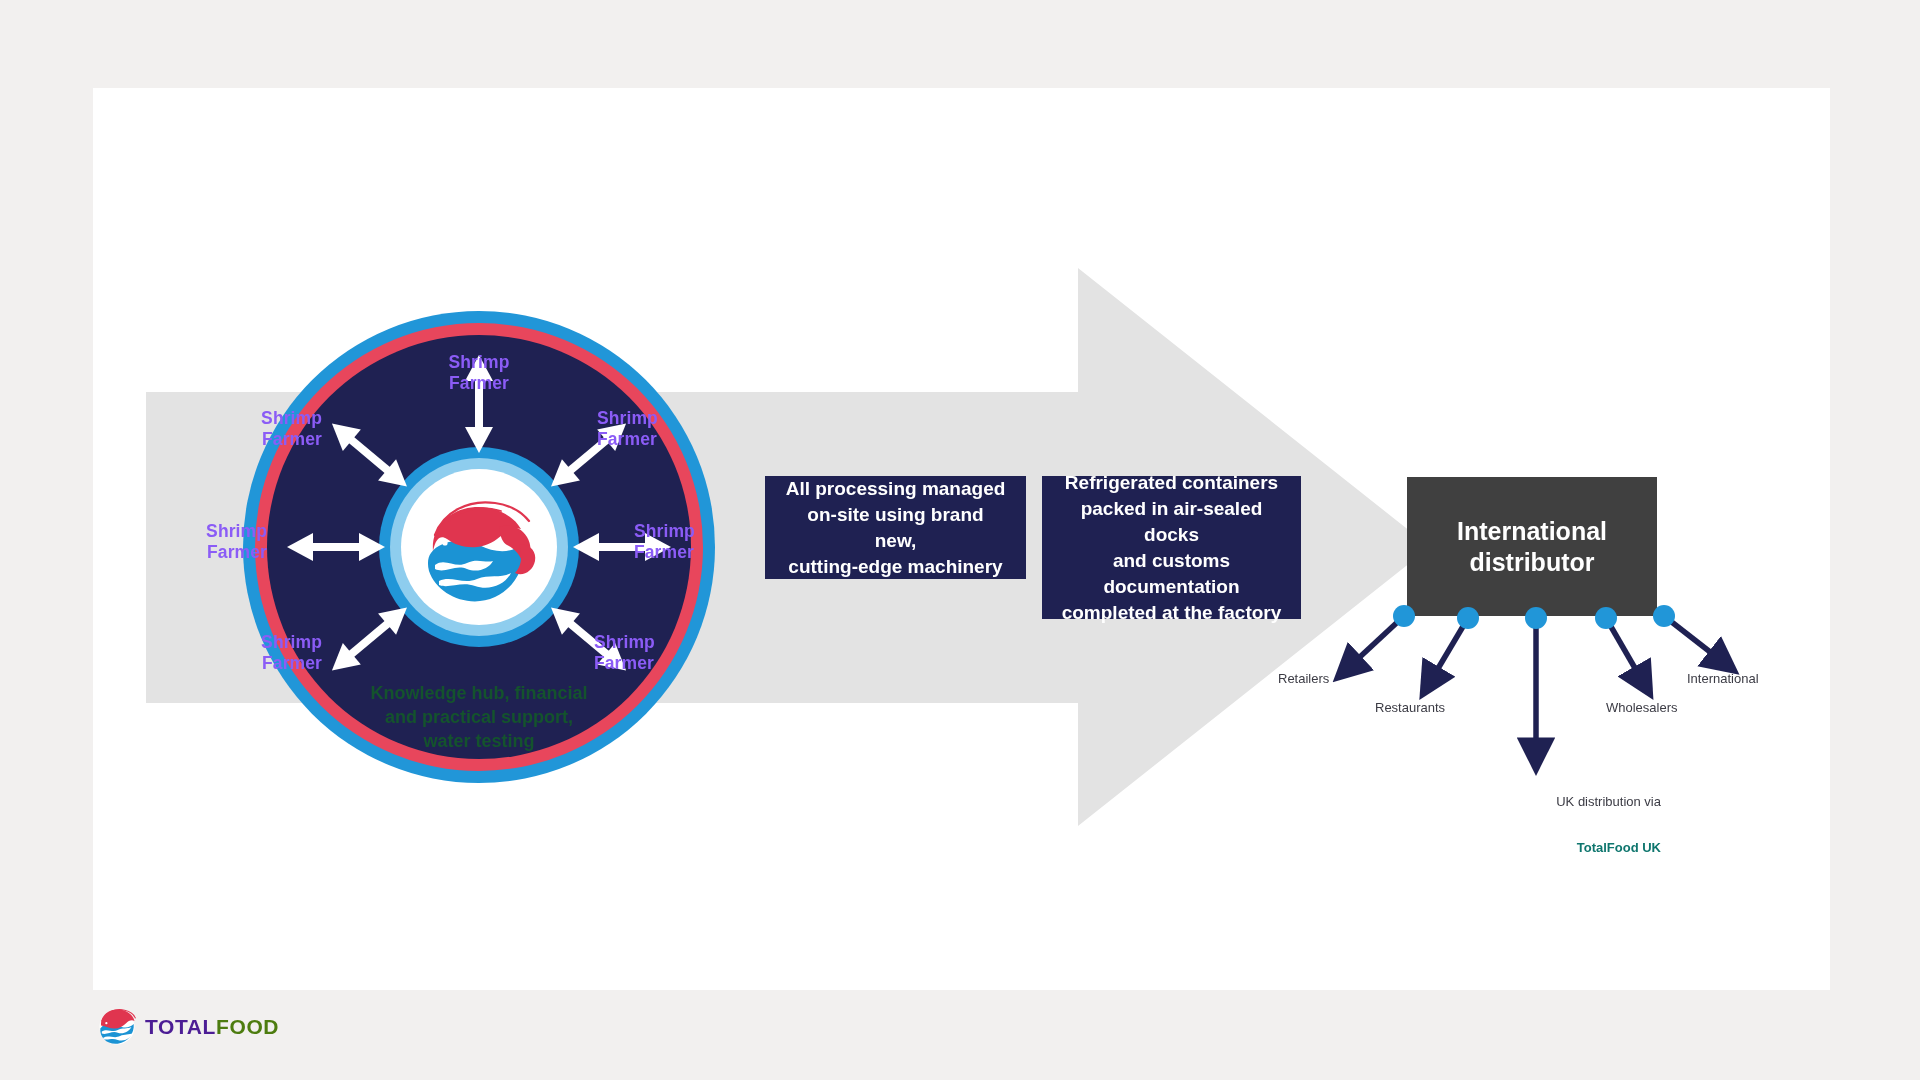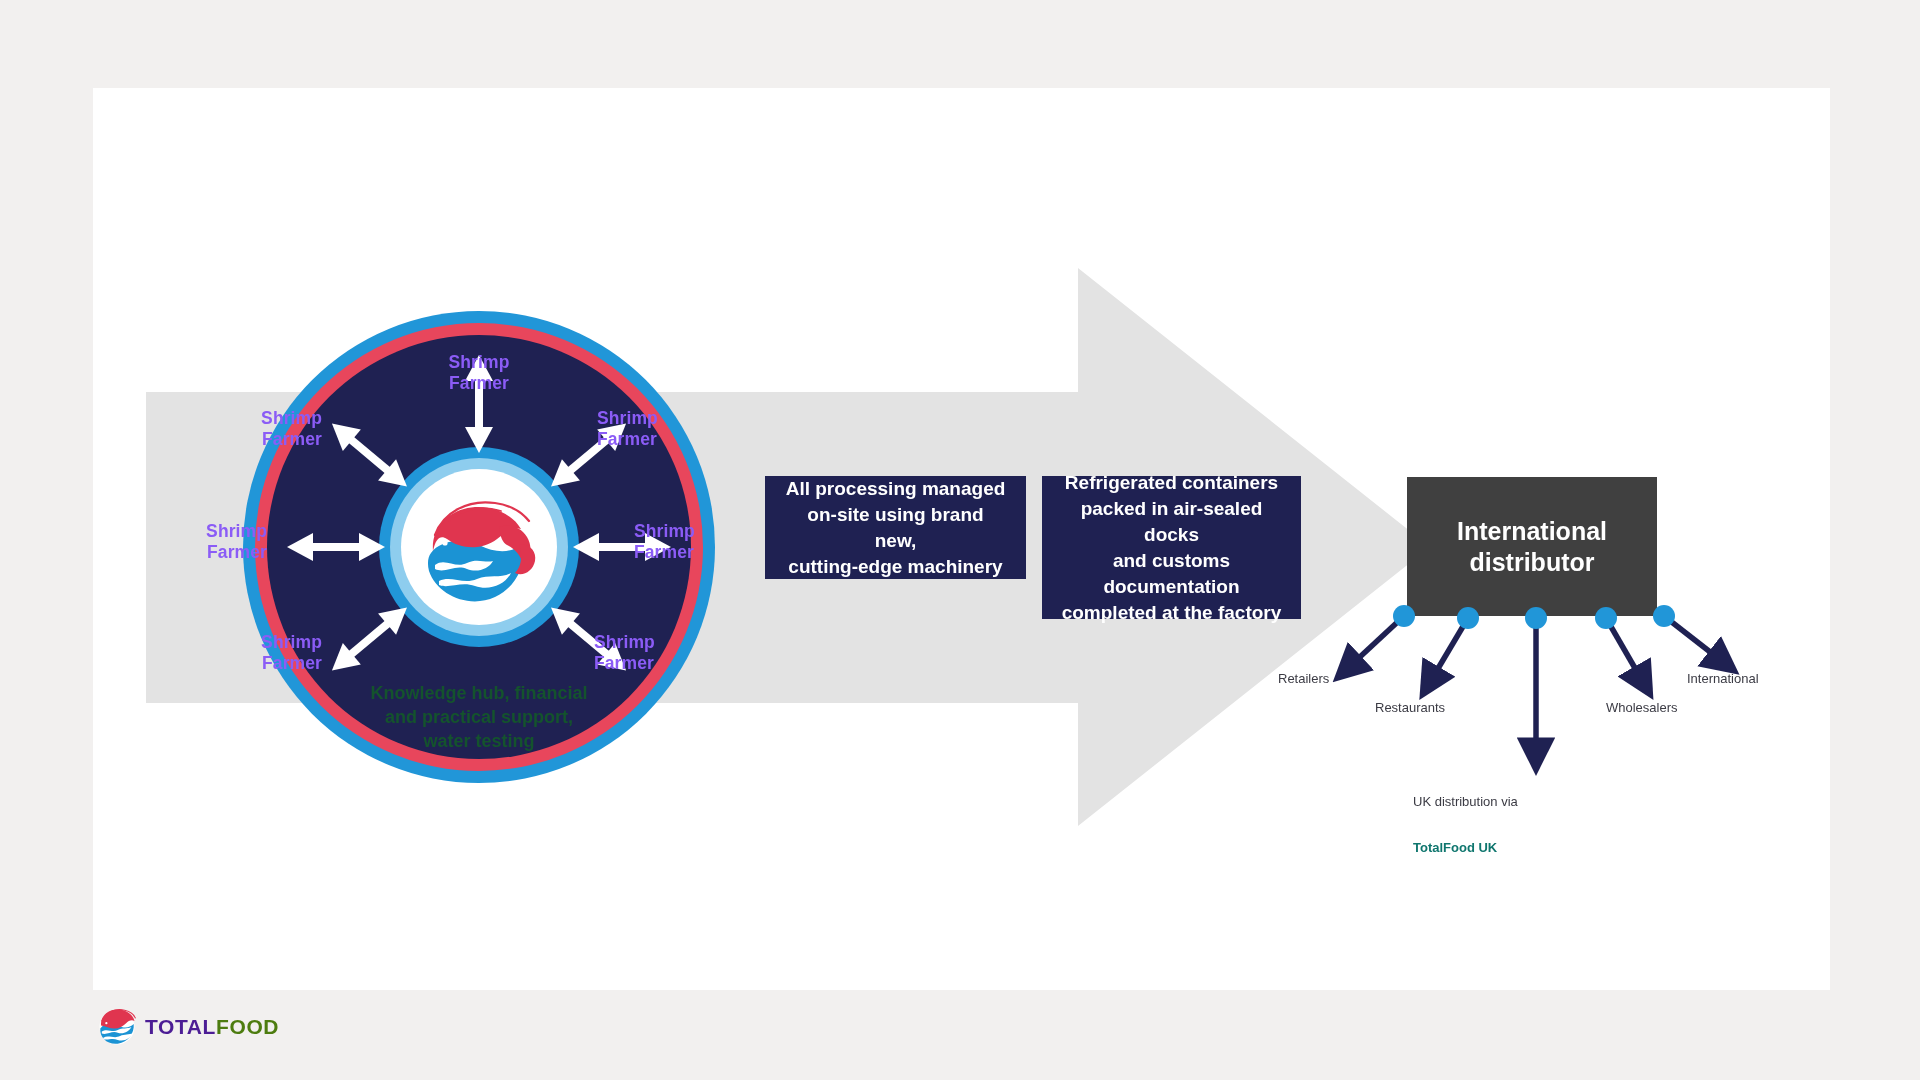--- a/index.html
+++ b/index.html
@@ -76,21 +76,21 @@
   }
 
   .outlabel{
     position:absolute;
     color:#3b3b44;
     font-size:13px;
     line-height:23px;
     font-weight:500;
     white-space:nowrap;
   }
-  .outlabel.ctr{text-align:left;white-space:pre-line;}
+  .outlabel.ctr{text-align:right;white-space:pre-line;}
   .brandred{color:#0f766e;font-weight:700;}
 
   
   .brandbar{
     position:absolute;
     left:98px;top:1008px;
     display:flex;align-items:center;gap:9px;
   }
   .brandtext{
     font-size:21px;font-weight:800;letter-spacing:.6px;

